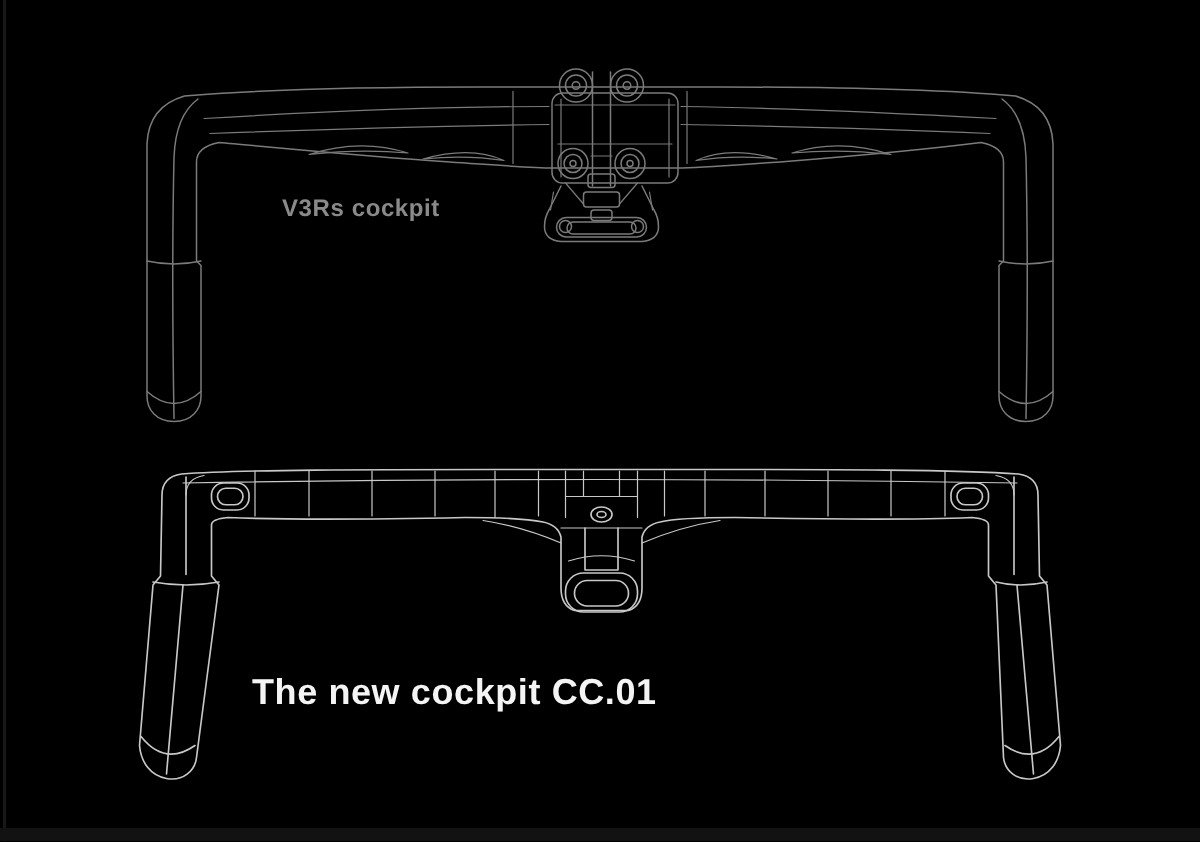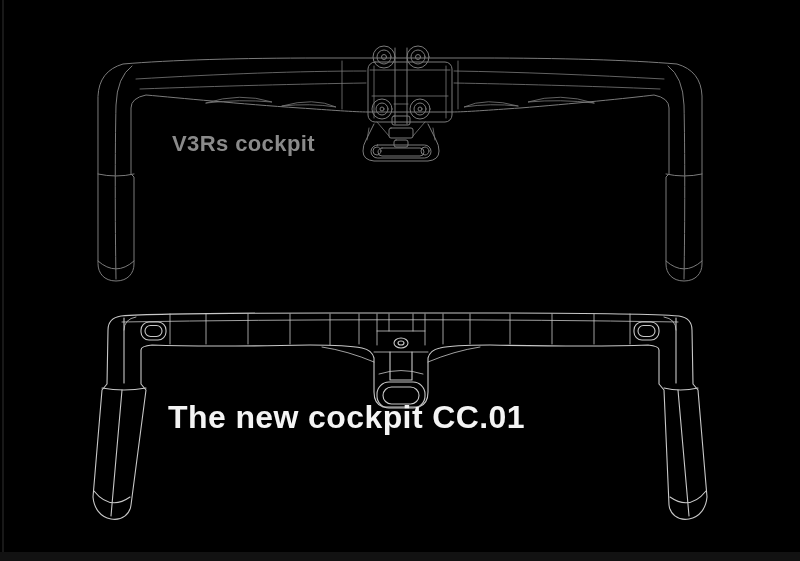--- a/index.html
+++ b/index.html
@@ -11,22 +11,22 @@
     position:relative;width:800px;height:561px;background:var(--bg);
     overflow:hidden;font-family:"Liberation Sans",sans-serif;
   }
   .art{position:absolute;left:0;top:0;}
   .g-top{stroke:var(--line-top);fill:none;stroke-width:1;stroke-linecap:round;stroke-linejoin:round;}
   .g-bottom{stroke:var(--line-bottom);fill:none;stroke-width:1.1;stroke-linecap:round;stroke-linejoin:round;}
   .thin{stroke-width:.8;}
   .label{
     position:absolute;font-weight:700;letter-spacing:.4px;white-space:nowrap;
   }
-  .label-top{left:172px;top:131px;font-size:22px;color:var(--label-top);}
-  .label-bottom{left:168px;top:399px;font-size:32px;color:var(--label-bottom);}
+  .label-top{left:188px;top:131px;font-size:16px;color:var(--label-top);}
+  .label-bottom{left:168px;top:448px;font-size:24px;color:var(--label-bottom);}
   .edge-left{position:absolute;left:2px;top:0;width:2px;height:100%;background:var(--edge);}
   .edge-bottom{position:absolute;left:0;bottom:0;width:100%;height:9px;background:#121212;}
 </style>
 </head>
 <body>
 
 <div class="frame">
 
   <svg class="art" width="800" height="561" viewBox="0 0 800 561">
 

